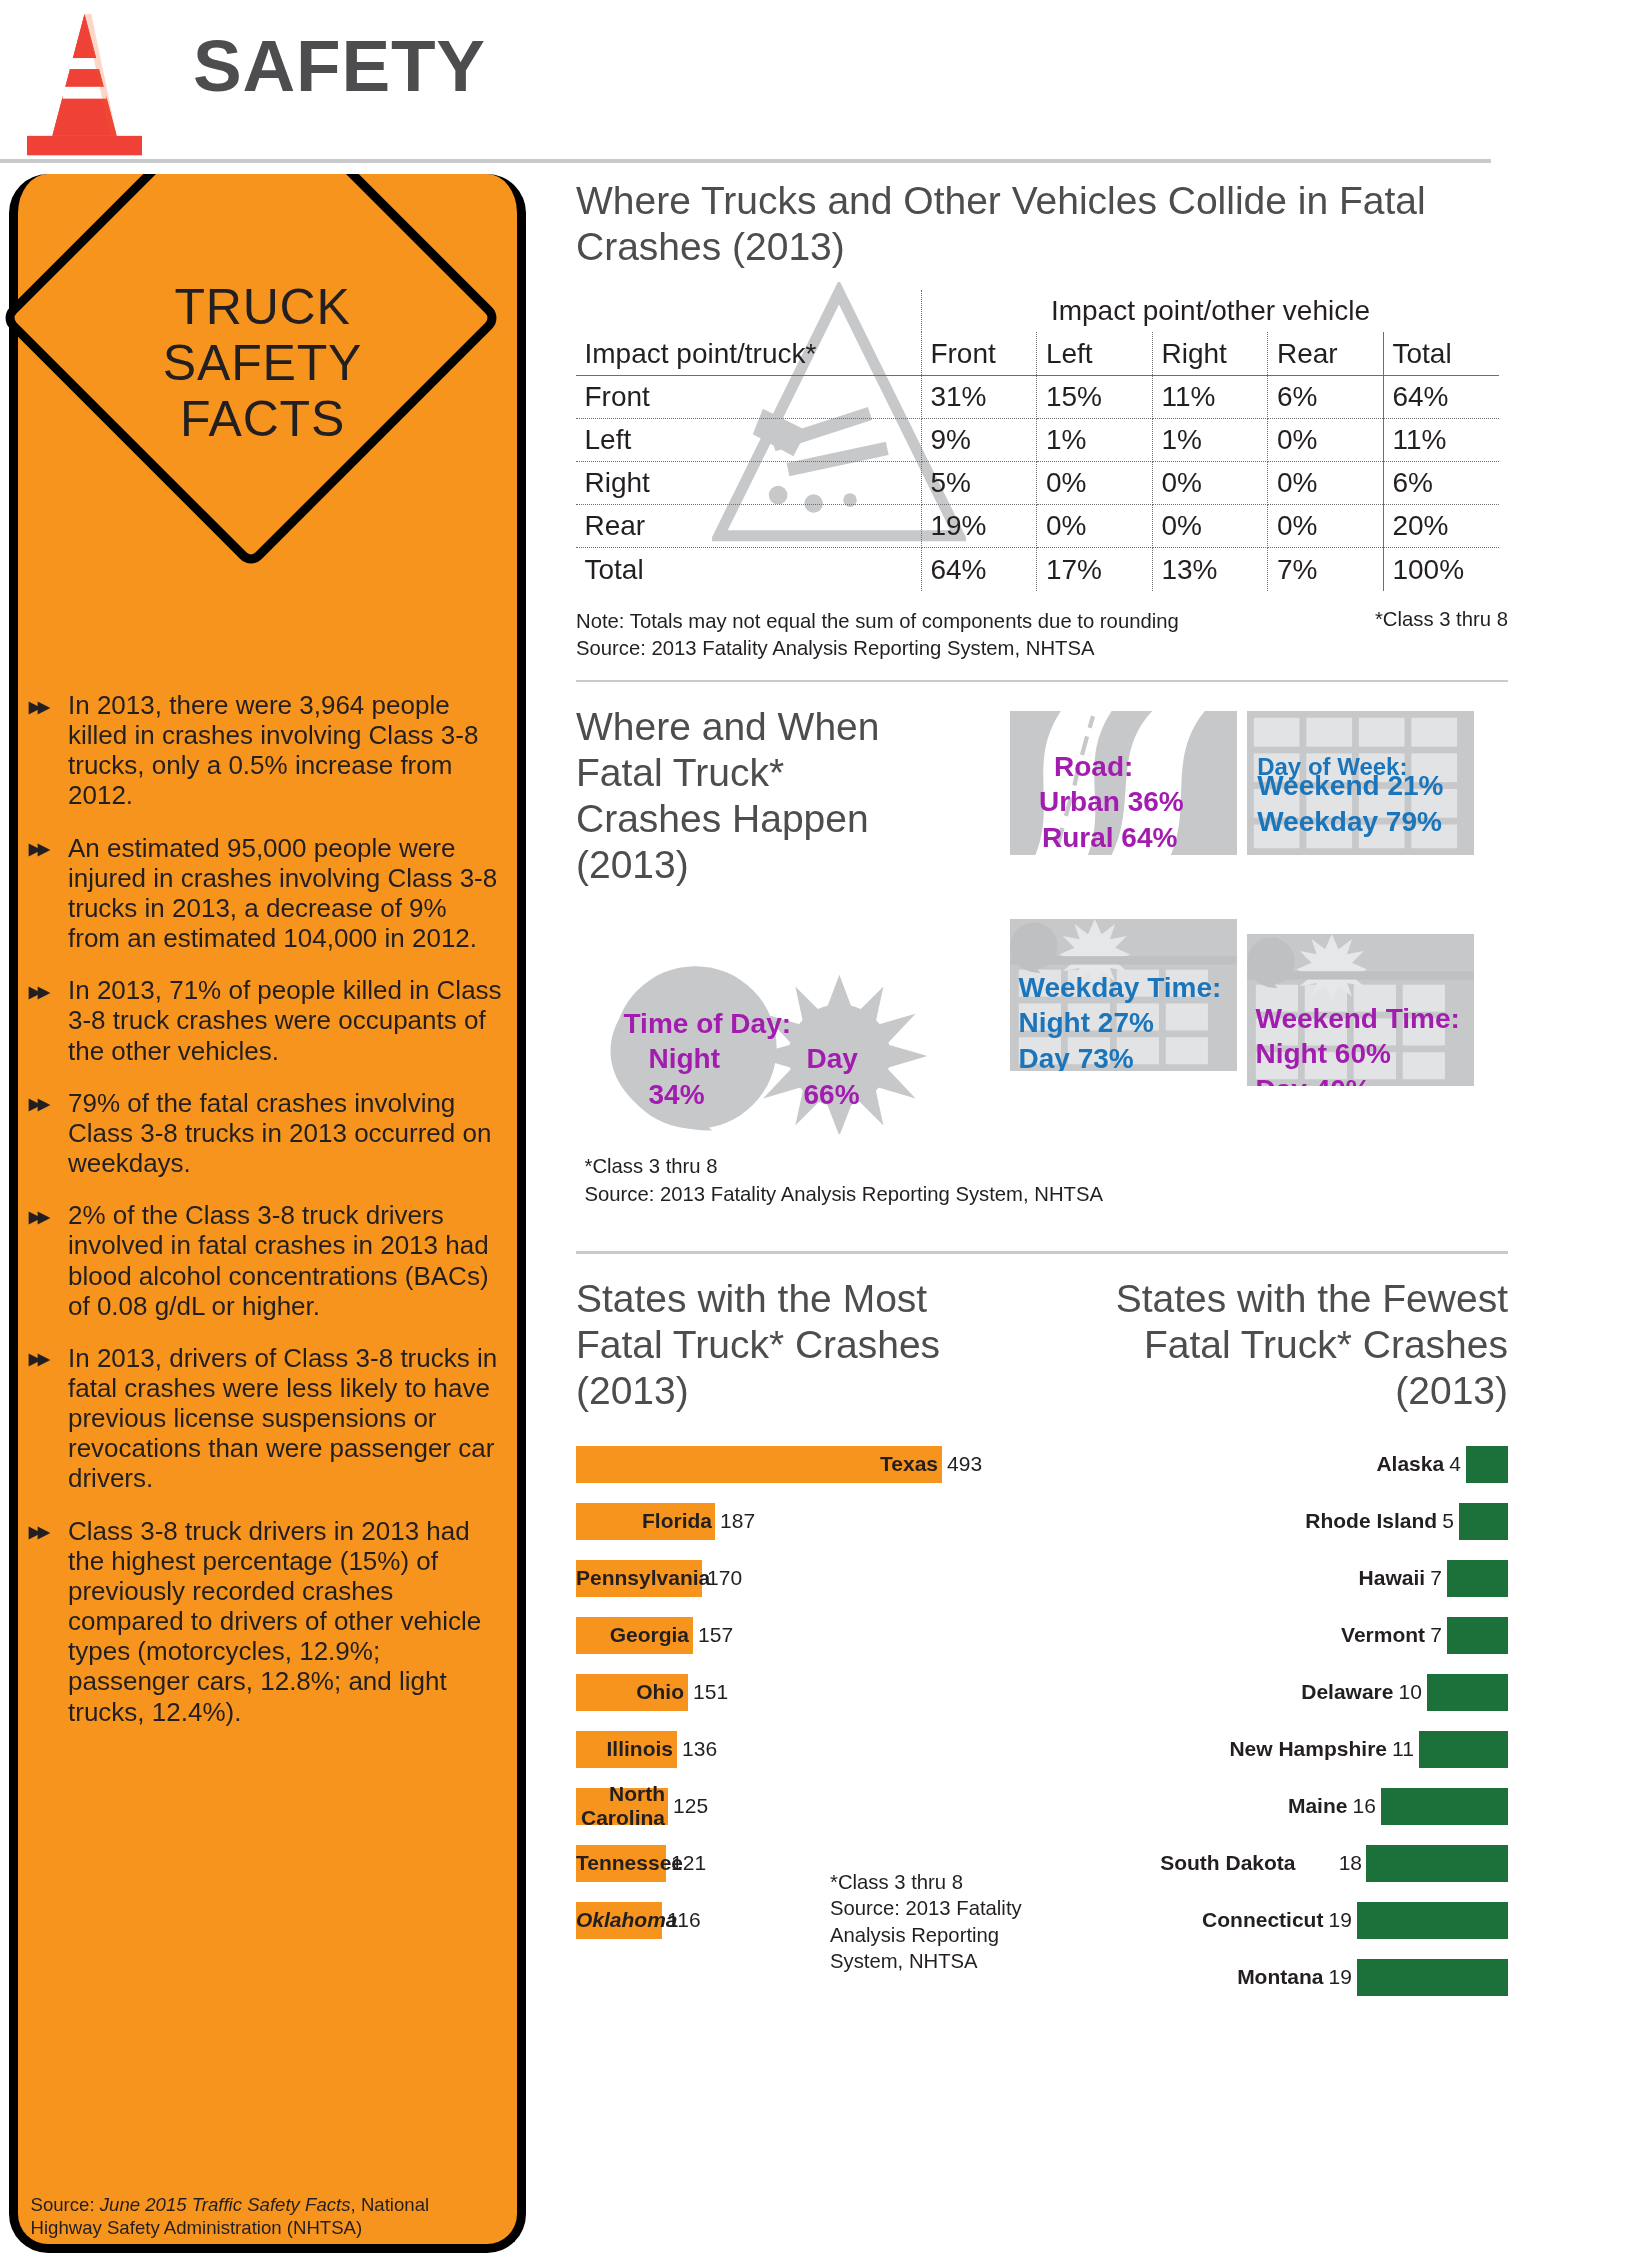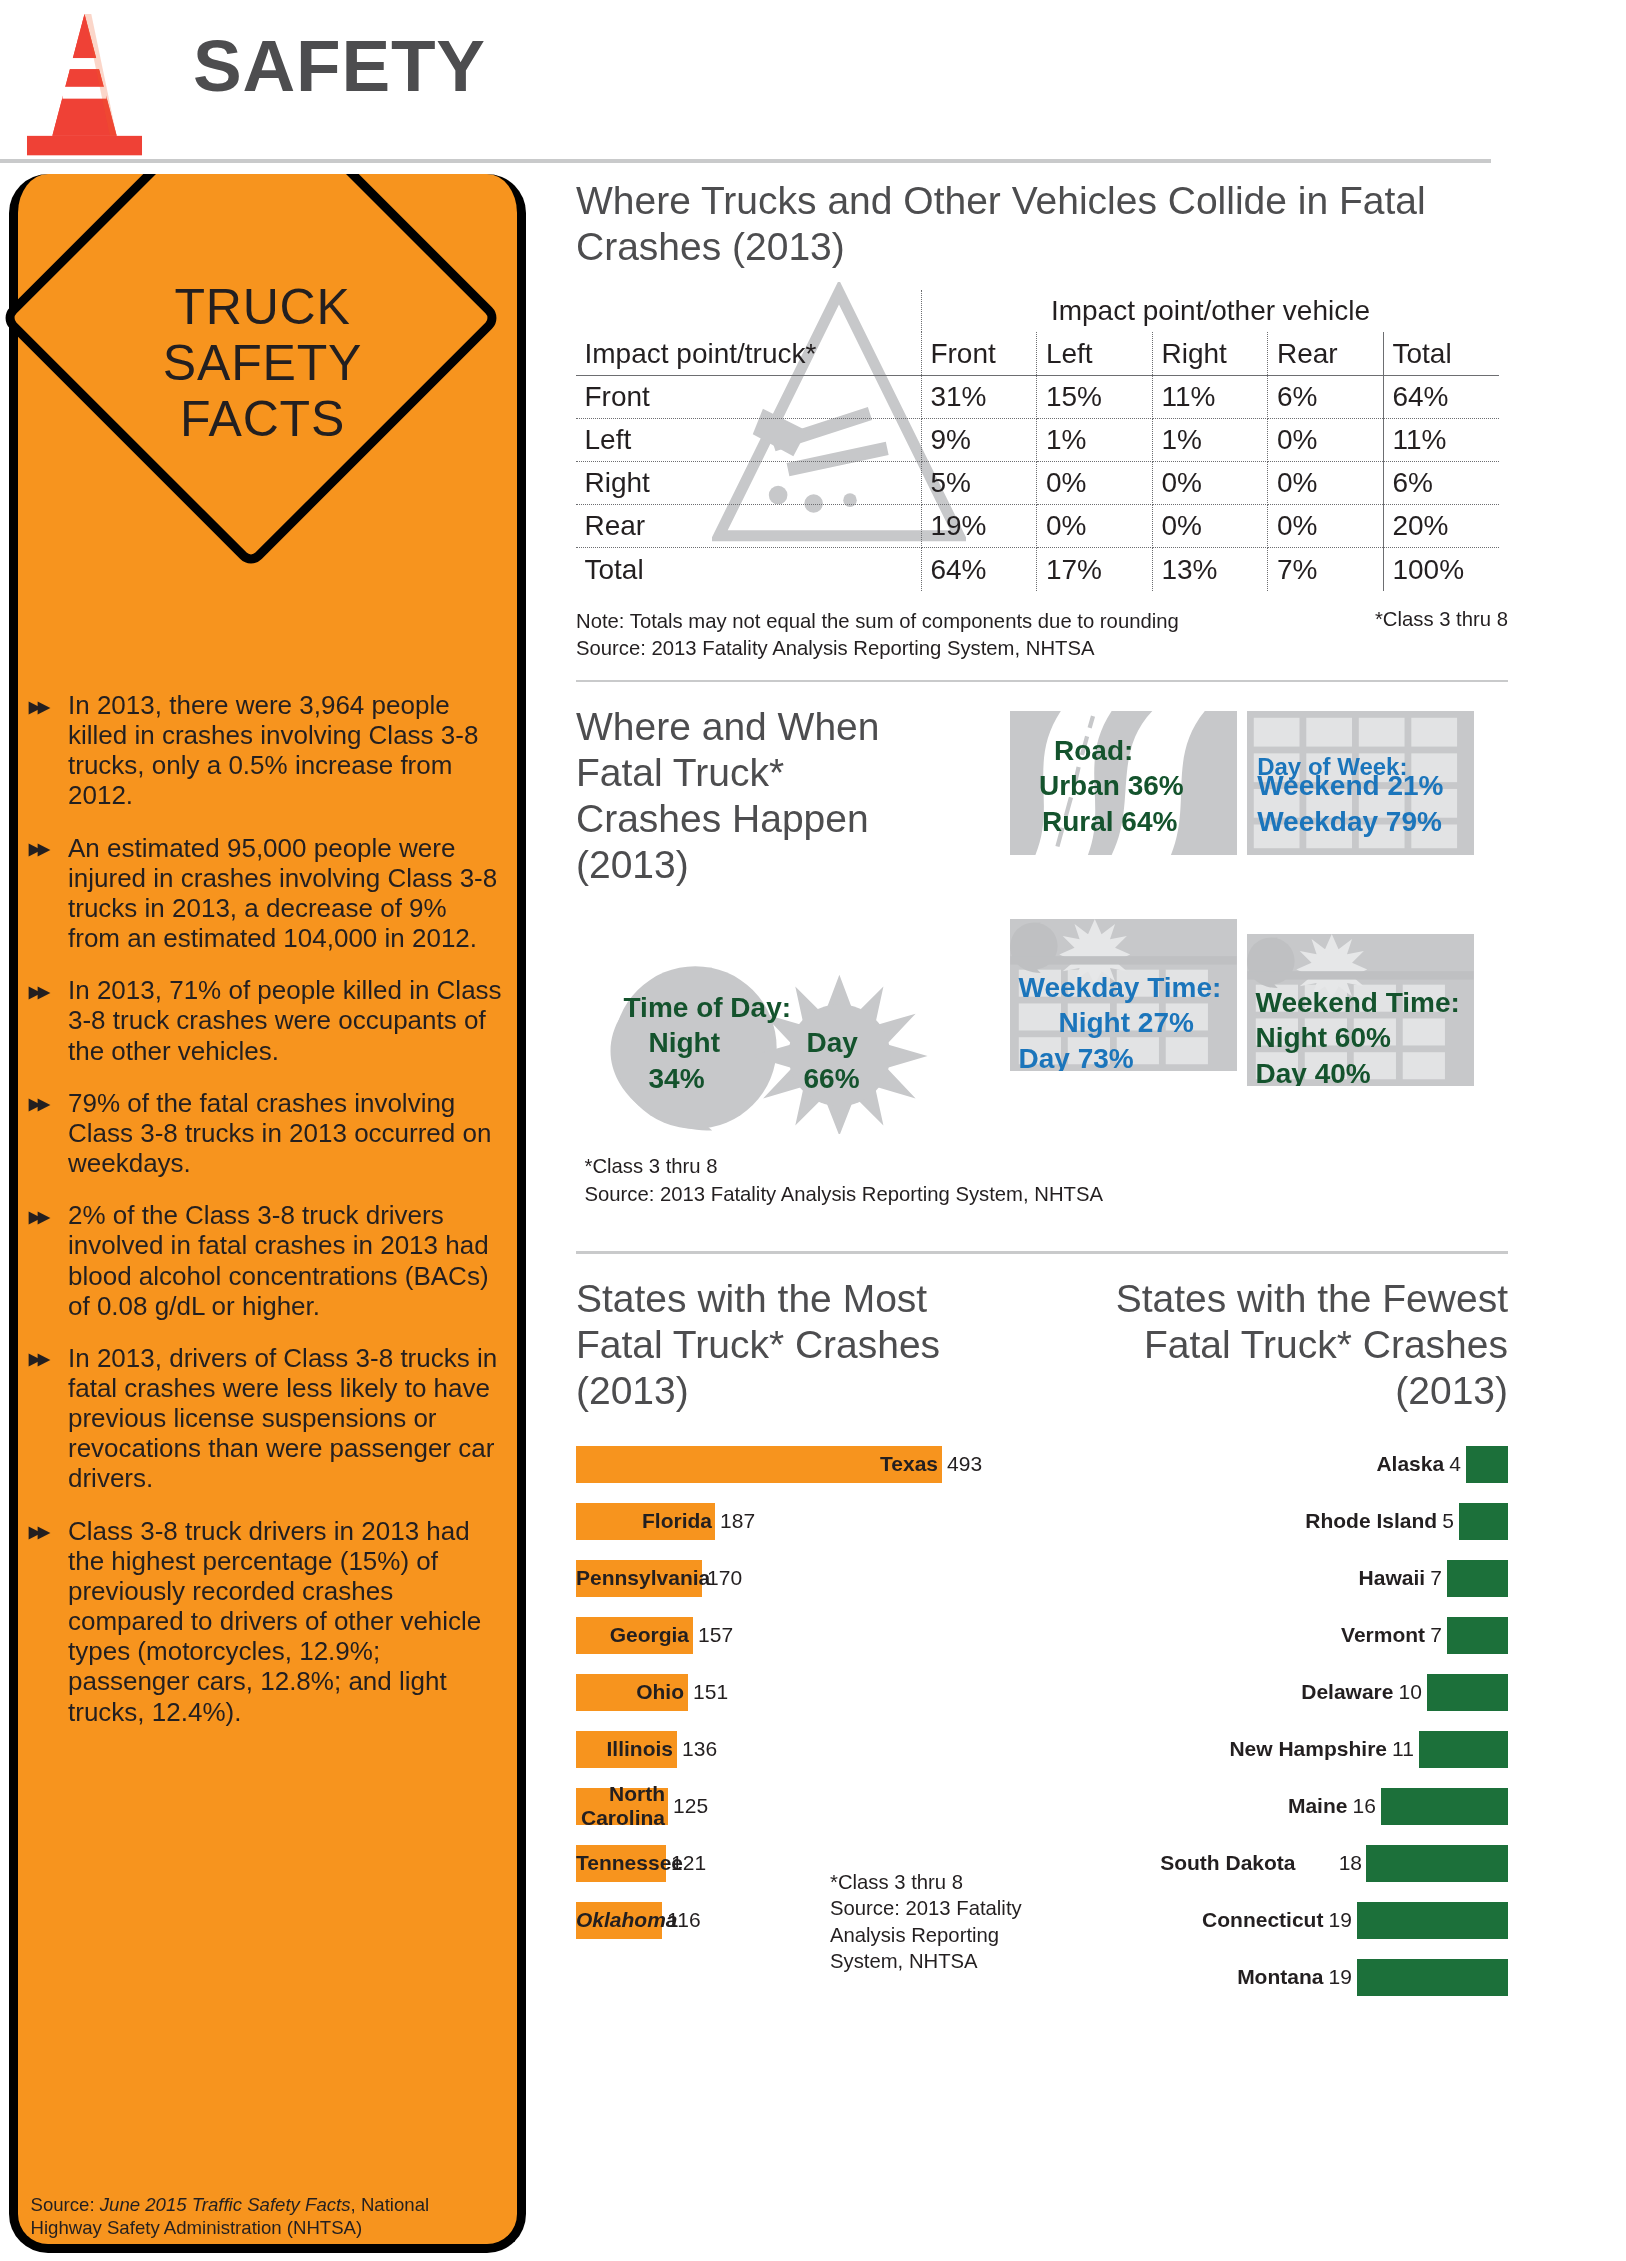--- a/index.html
+++ b/index.html
@@ -108,21 +108,21 @@
   .note-left { line-height:1.3; }
   .hr-thin { height:2.5px; background:#c9cacb; margin:18.6px 0 22px 0; }
 
   
   #sec2 { position:relative; }
   #sec2-title { width:364px; }
   .ww-box {
     position:absolute; background:#c7c8ca; overflow:hidden;
   }
   .ww-text { position:absolute; font-weight:bold; line-height:1.15; }
-  .red { color:#14532d; }
+  .red { color:#a21caf;margin-top:16px; }
   .blue { color:#1b75bb; }
   .grid-road {
     position:absolute; left:0; top:0; width:100%; height:100%;
   }
 
   #moon-area { position:absolute; left:25.4px; top:254px; width:254px; height:161px; }
 
   
   #sec3 { position:relative; }
   .bar-row { display:flex; align-items:center; height:51px; margin-bottom:6px; }
@@ -342,21 +342,21 @@
         </g>
         <path d="M36 4 C14 4 0 18 0 34 C0 50 14 64 36 64 C26 54 22 44 22 34 C22 24 26 14 36 4 Z" fill="#bfc0c2"></path>
         <circle cx="28" cy="32" r="28" fill="#bfc0c2"></circle>
         <g fill="#e6e7e8">
           <polygon points="100,0 108,18 124,6 118,24 138,20 124,34 142,42 124,50 138,62 118,58 124,74 108,62 100,78 92,62 76,74 82,58 62,62 76,50 58,42 76,34 62,20 82,24 76,6 92,18"></polygon>
         </g>
         <circle cx="100" cy="40" r="20" fill="#e6e7e8"></circle>
         <rect x="0" y="44" width="268" height="10" fill="#bfc0c2"></rect>
       </svg>
       <div class="ww-text blue" style="left:8.5px; top:53px; font-size:28px;">Weekday Time:</div>
-      <div class="ww-text blue" style="left:8.5px; top:88px; font-size:28px;margin-left:40px;">Night 27%</div>
+      <div class="ww-text blue" style="left:8.5px; top:88px; font-size:28px;">Night 27%</div>
       <div class="ww-text blue" style="left:8.5px; top:124px; font-size:28px;">Day 73%</div>
     </div>
 
     <div class="ww-box" style="left:671px; top:230px; width:227px; height:152px;">
       <svg class="grid-road" viewBox="0 0 268 180">
         <rect width="268" height="180" fill="#c7c8ca"></rect>
         <g fill="#e2e3e4">
           <rect x="10" y="60" width="50" height="32"></rect>
             <rect x="68" y="60" width="50" height="32"></rect>
             <rect x="126" y="60" width="50" height="32"></rect>

